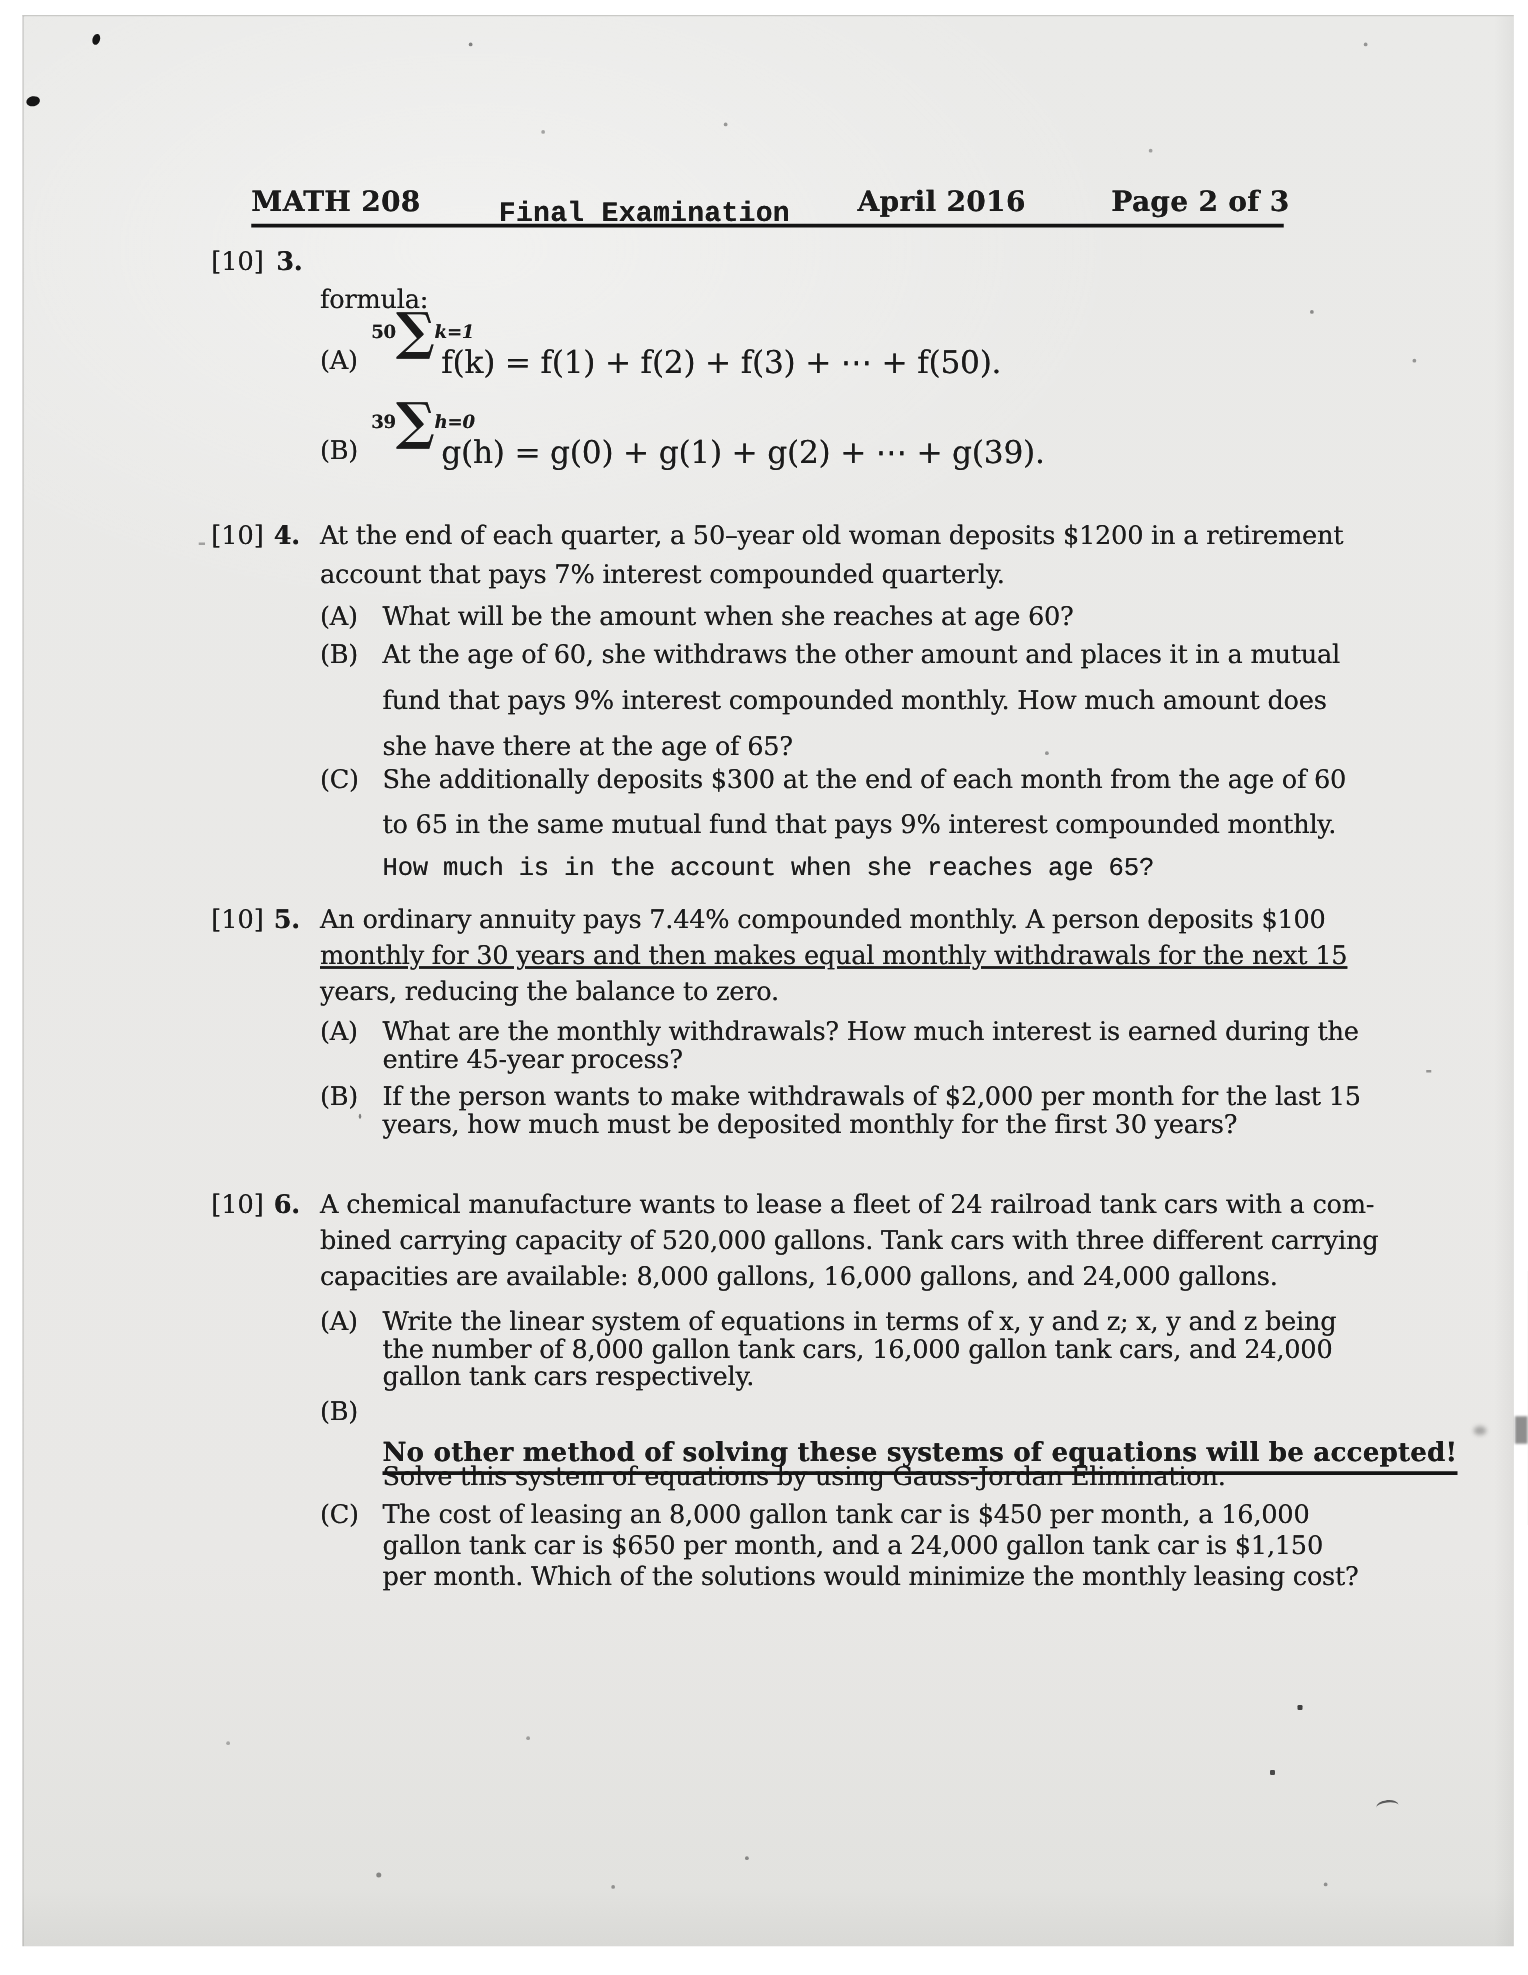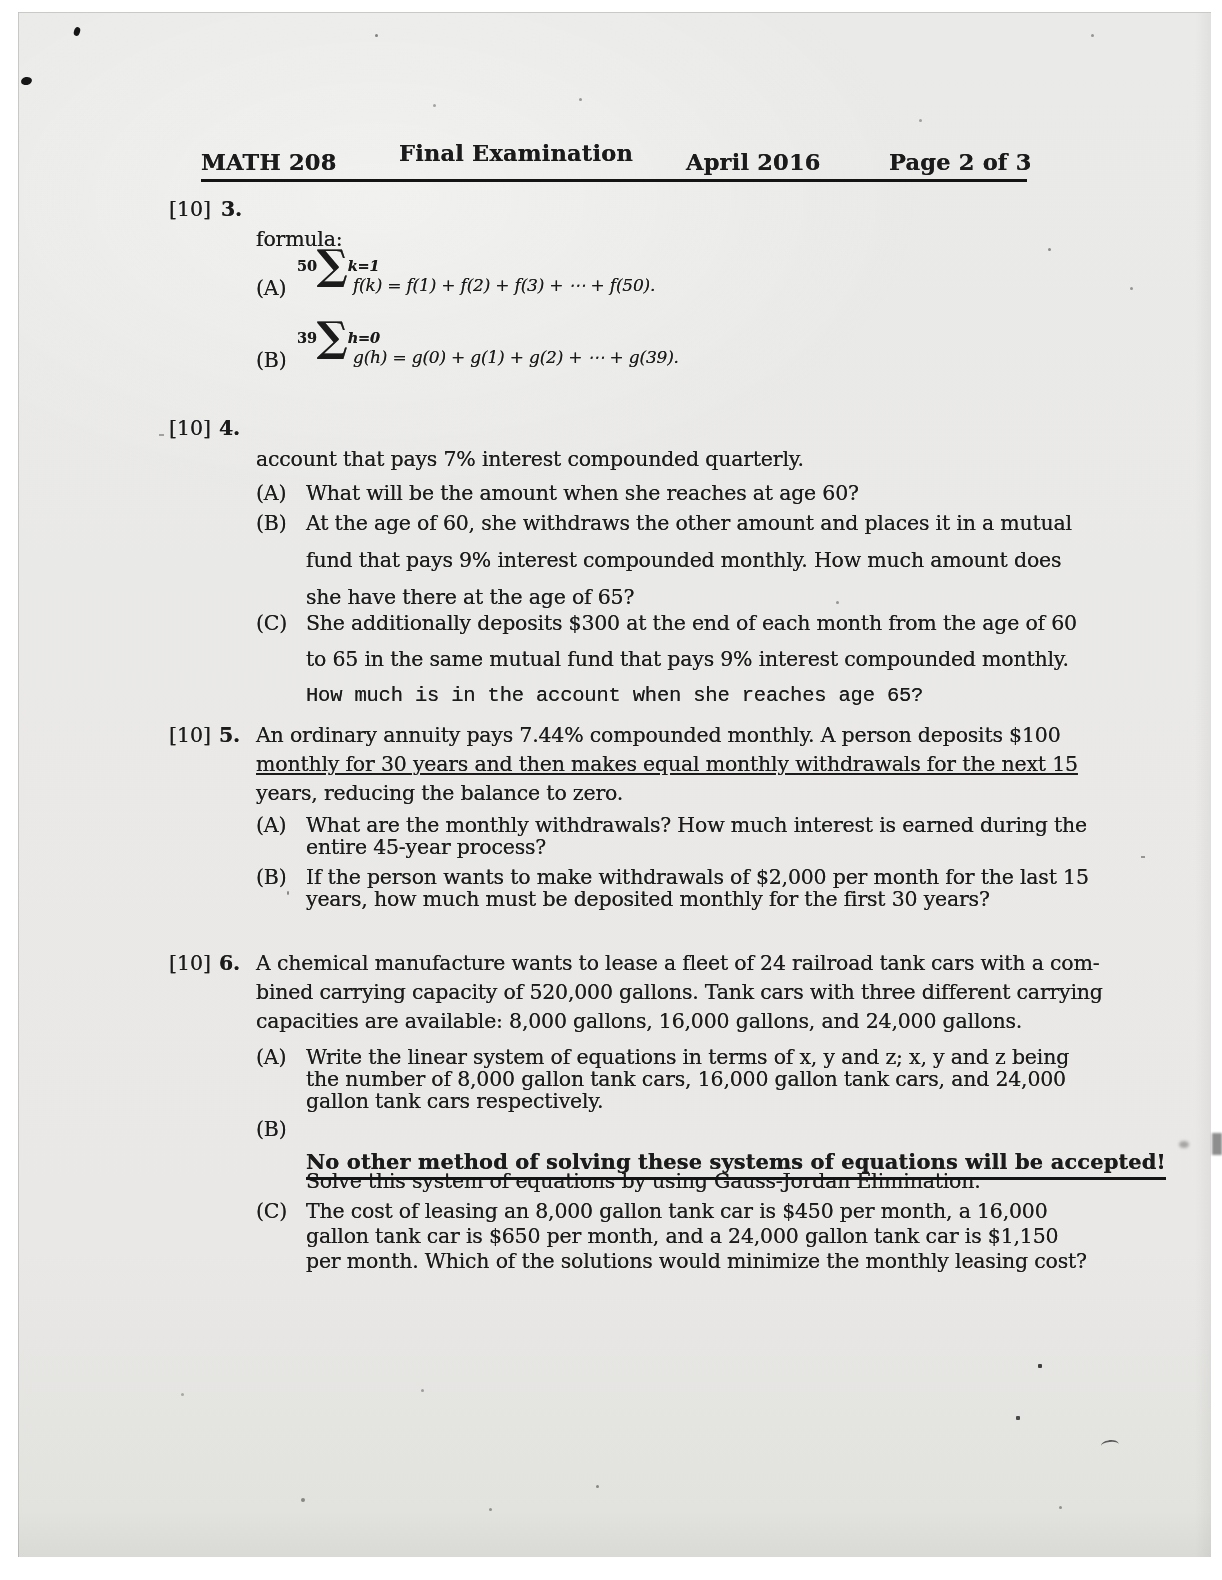--- a/index.html
+++ b/index.html
@@ -24,38 +24,38 @@
   .it{font-style:italic;}
   .pts{position:absolute;white-space:nowrap;font-size:20.5px;text-shadow:0 0 0.4px rgba(10,10,10,0.75);}
   .hdr-item{position:absolute;white-space:nowrap;font-size:22.5px;font-weight:bold;
       letter-spacing:0.2px;text-shadow:0 0 0.5px rgba(10,10,10,0.8);}
   .hdr-line{position:absolute;background:#141414;height:3px;}
   .sum{position:absolute;display:flex;align-items:center;width:54px;}
   .sum-up,.sum-lo{font-size:14.5px;font-weight:bold;line-height:1.05;letter-spacing:-0.2px;
       text-shadow:0 0 0.4px rgba(10,10,10,0.7);}
   .sum-lo{font-style:italic;}
   .sum-sig{font-size:41px;line-height:0.92;font-weight:bold;text-shadow:0 0 0.5px rgba(10,10,10,0.6);}
-  .expr{position:absolute;white-space:nowrap;font-size:17px;font-style:italic;letter-spacing:-0.2px;
+  .expr{position:absolute;white-space:nowrap;font-size:25px;letter-spacing:-0.2px;
       text-shadow:0 0 0.4px rgba(10,10,10,0.75);}
   sup.x{font-size:13px;font-style:italic;vertical-align:6px;letter-spacing:0;}
   .note{position:absolute;white-space:nowrap;font-size:21px;font-weight:bold;letter-spacing:0.1px;
       border-bottom:3px solid #141414;padding-bottom:3px;text-shadow:0 0 0.5px rgba(10,10,10,0.85);}
   .speck{position:absolute;background:#161616;border-radius:50%;}
   .arc{position:absolute;width:18px;height:8px;border-top:2px solid #5a5a5a;border-radius:50%;
       transform:rotate(-6deg);}
   .smudge{position:absolute;background:rgba(40,40,40,0.35);border-radius:50%;filter:blur(1.5px);}
   .edge-mark{position:absolute;background:rgba(30,30,30,0.5);filter:blur(1px);}
 </style>
 </head>
 <body>
 
 <div class="page">
 
   <span class="hdr-item" style="left:182px;top:136px;">MATH 208</span>
-  <span class="hdr-item" style="left:380px;top:127px;">Final Examination</span>
+  <span class="hdr-item" style="left:380px;top:145px;font-family:Liberation Mono, monospace;">Final Examination</span>
   <span class="hdr-item" style="left:667px;top:136px;">April 2016</span>
   <span class="hdr-item" style="left:870px;top:136px;">Page 2 of 3</span>
   <div class="hdr-line" style="left:182px;top:166px;width:826px;"></div>
 
   <div class="pts" style="left:150px;top:184px;">[10]</div>
   <div class="ln b" style="left:202px;top:184px;">3.</div>
   <div class="ln" style="left:237px;top:214px;">formula:</div>
 
   <div class="ln" style="left:237px;top:263px;">(A)</div>
   <div class="sum" style="left:278px;top:234px;">
@@ -68,20 +68,21 @@
   <div class="ln" style="left:237px;top:335px;">(B)</div>
   <div class="sum" style="left:278px;top:306px;text-align:right;">
     <div class="sum-up">39</div>
     <div class="sum-sig">∑</div>
     <div class="sum-lo">h=0</div>
   </div>
   <div class="expr" style="left:334px;top:334px;">g(h) = g(0) + g(1) + g(2) + ⋯ + g(39).</div>
 
   <div class="pts" style="left:150px;top:403px;">[10]</div>
   <div class="ln b" style="left:200px;top:403px;">4.</div>
+  <div class="ln" style="left:237px;top:403px;">At the end of each quarter, a 50–year old woman deposits $1200 in a retirement</div>
   <div class="ln" style="left:237px;top:434px;">account that pays 7% interest compounded quarterly.</div>
 
   <div class="ln" style="left:237px;top:468px;">(A)</div>
   <div class="ln" style="left:287px;top:468px;">What will be the amount when she reaches at age 60?</div>
 
   <div class="ln" style="left:237px;top:498px;">(B)</div>
   <div class="ln" style="left:287px;top:498px;">At the age of 60, she withdraws the other amount and places it in a mutual</div>
   <div class="ln" style="left:287px;top:535px;">fund that pays 9% interest compounded monthly. How much amount does</div>
   <div class="ln" style="left:287px;top:572px;">she have there at the age of 65?</div>
 

